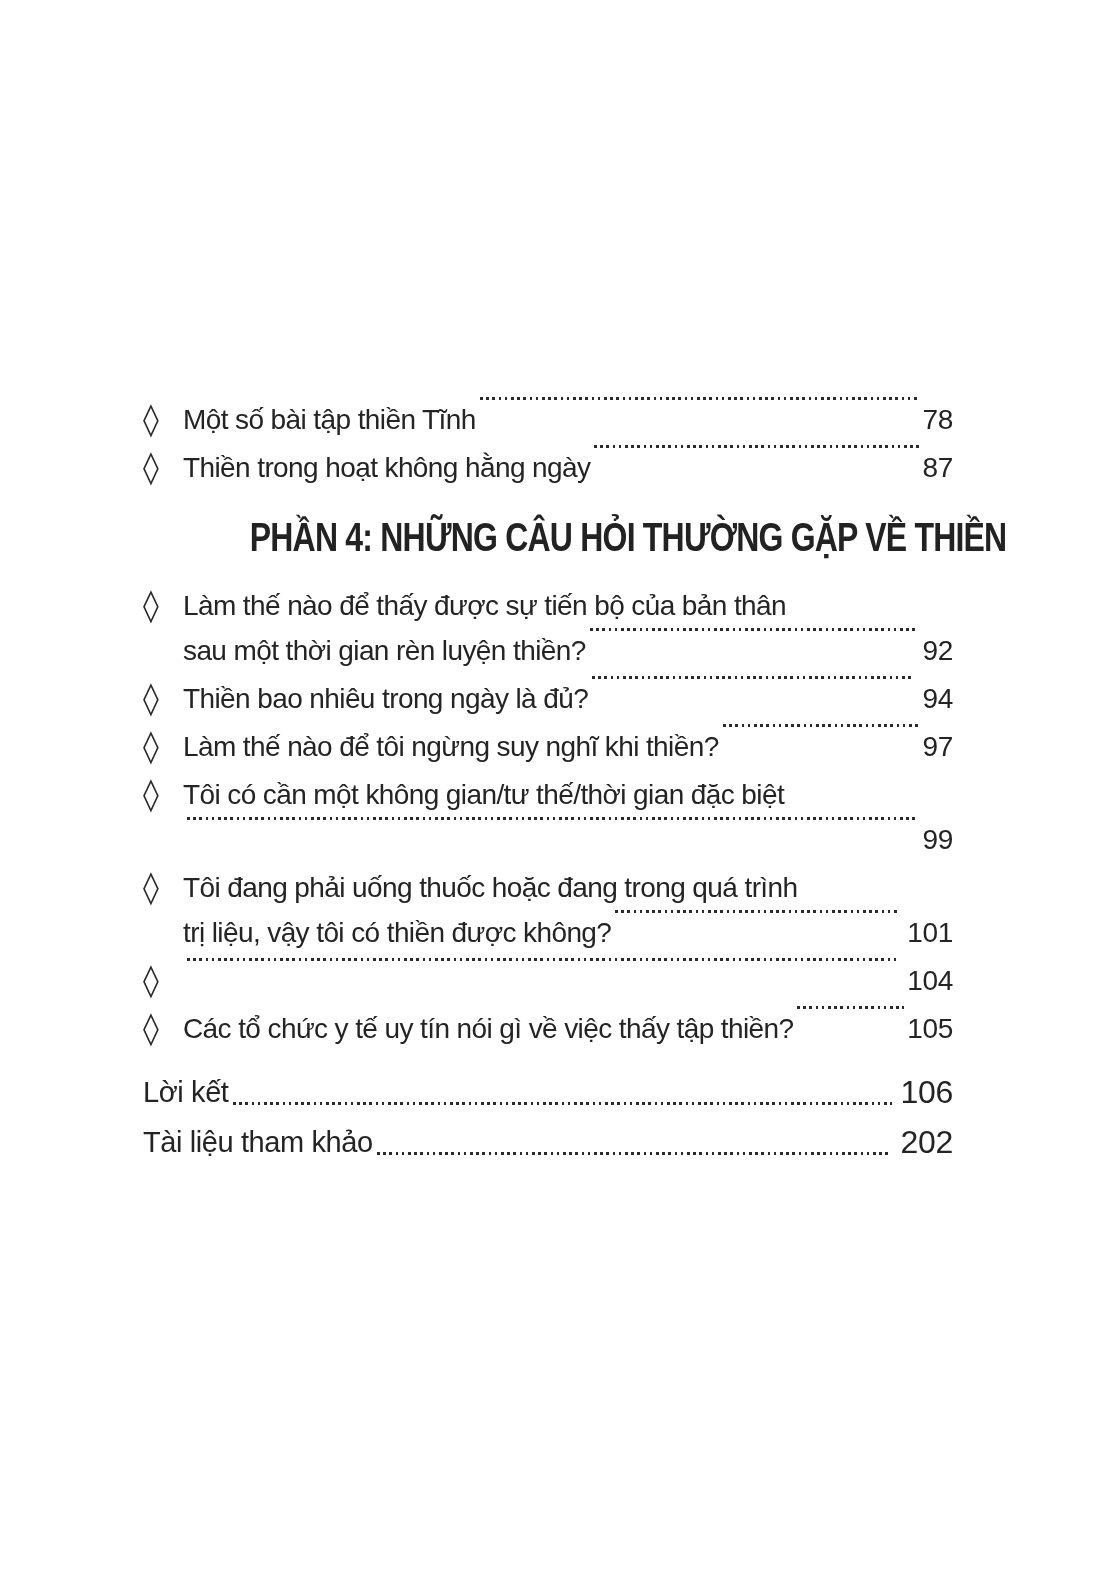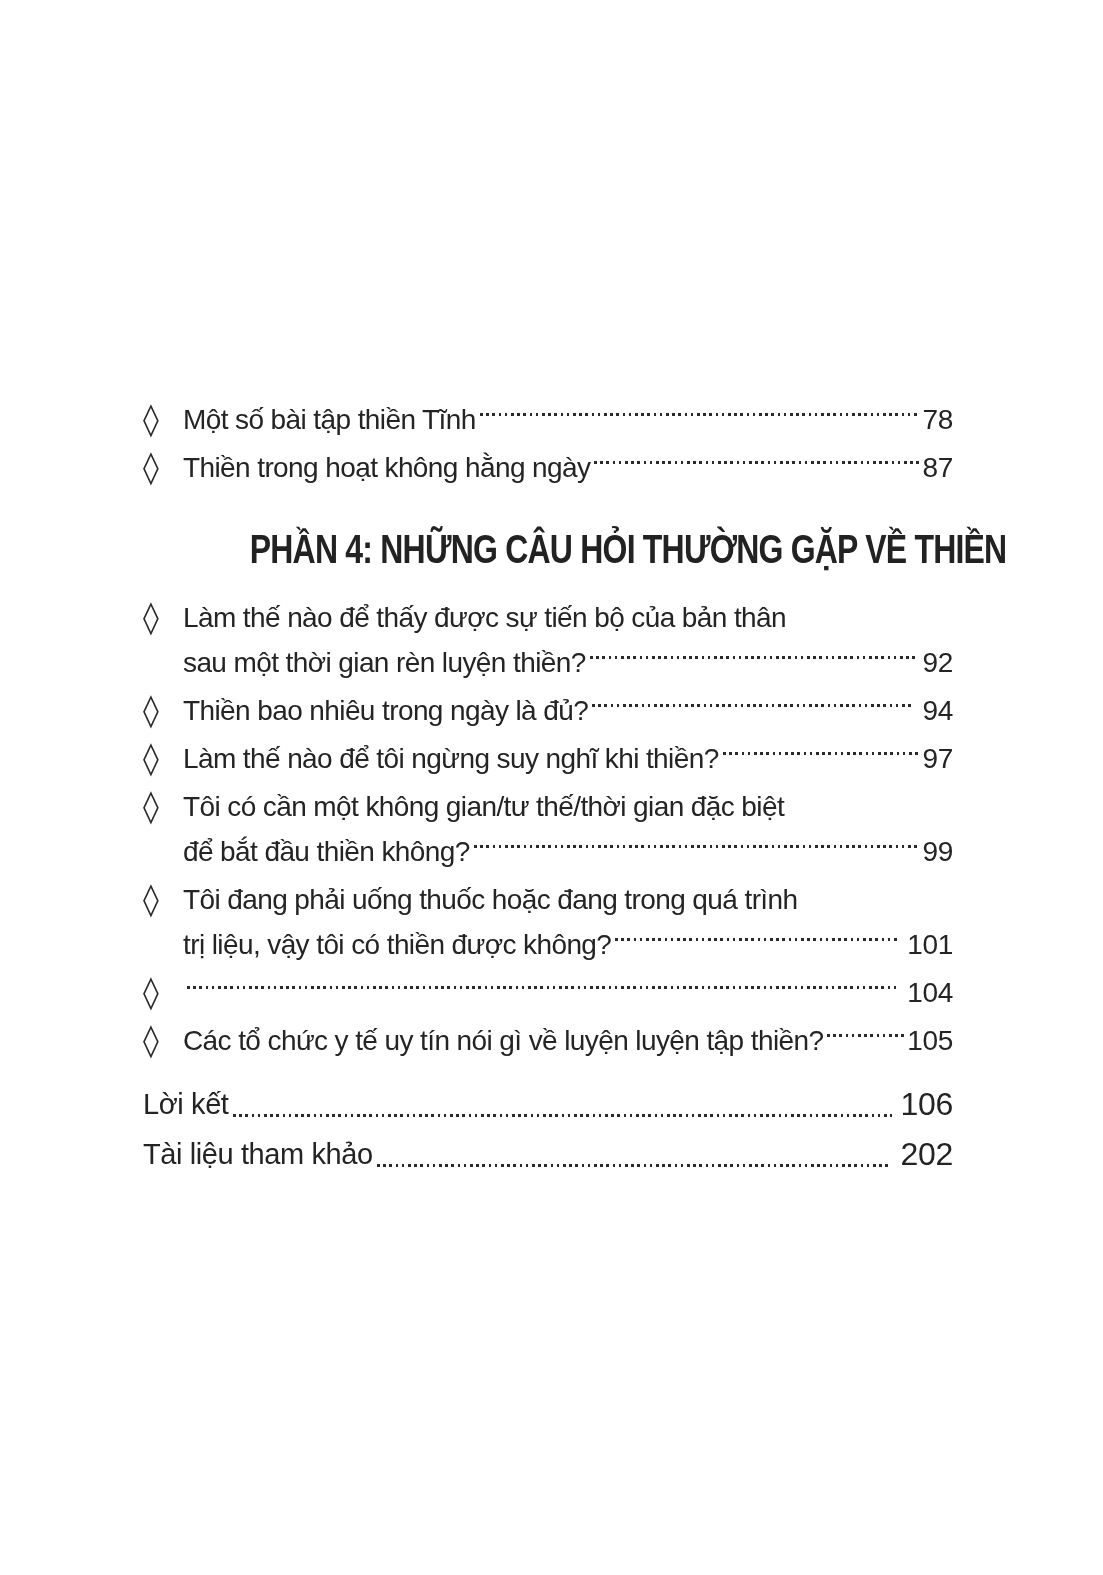--- a/index.html
+++ b/index.html
@@ -26,37 +26,37 @@
     color: #2a2a2a;
     font-family: "DejaVu Sans", sans-serif;
   }
   .body { flex: 1 1 auto; min-width: 0; }
   .line, .row .t {
     font-size: 28px;
     line-height: 45px;
     letter-spacing: -0.6px;
     white-space: nowrap;
   }
-  .row { display: flex; align-items: center; }
+  .row { display: flex; align-items: flex-start; }
   .row .t { flex: 0 0 auto; }
   .dots {
     flex: 1 1 auto;
     min-width: 0;
     height: 3px;
     margin: 0 3px 10px 4px;
     background-image: repeating-linear-gradient(to right, #2a2a2a 0 2.6px, transparent 2.6px 6.2px);
   }
   .pg {
     flex: 0 0 auto;
     font-size: 28px;
     line-height: 45px;
     letter-spacing: -0.3px;
   }
   .pg.gap { margin-left: 6px; }
-  .heading { text-align: center; margin: 36px 0 23px 0; }
+  .heading { text-align: center; margin: 24px 0 23px 0; }
   .h-inner {
     display: inline-block;
     font-size: 41px;
     font-weight: 700;
     line-height: 46px;
     letter-spacing: -1px;
     white-space: nowrap;
     transform: scaleX(0.78);
     transform-origin: center;
     color: #222222;
@@ -136,21 +136,20 @@
         <span class="pg">97</span>
       </div>
     </div>
   </div>
 
   <div class="entry">
     <span class="bullet">◊</span>
     <div class="body">
       <div class="line">Tôi có cần một không gian/tư thế/thời gian đặc biệt</div>
       <div class="row">
-        <span class="t">để bắt đầu thiền không?</span>
         <span class="dots"></span>
         <span class="pg">99</span>
       </div>
     </div>
   </div>
 
   <div class="entry">
     <span class="bullet">◊</span>
     <div class="body">
       <div class="line">Tôi đang phải uống thuốc hoặc đang trong quá trình</div>
@@ -169,21 +168,21 @@
         <span class="dots"></span>
         <span class="pg gap">104</span>
       </div>
     </div>
   </div>
 
   <div class="entry">
     <span class="bullet">◊</span>
     <div class="body">
       <div class="row">
-        <span class="t">Các tổ chức y tế uy tín nói gì về luyện luyện tập thiền?</span>
+        <span class="t">Các tổ chức y tế uy tín nói gì về việc thấy tập thiền?</span>
         <span class="dots"></span>
         <span class="pg">105</span>
       </div>
     </div>
   </div>
 
   <div class="backmatter">
     <div class="bm-row">
       <span class="t">Lời kết</span>
       <span class="dots"></span>

